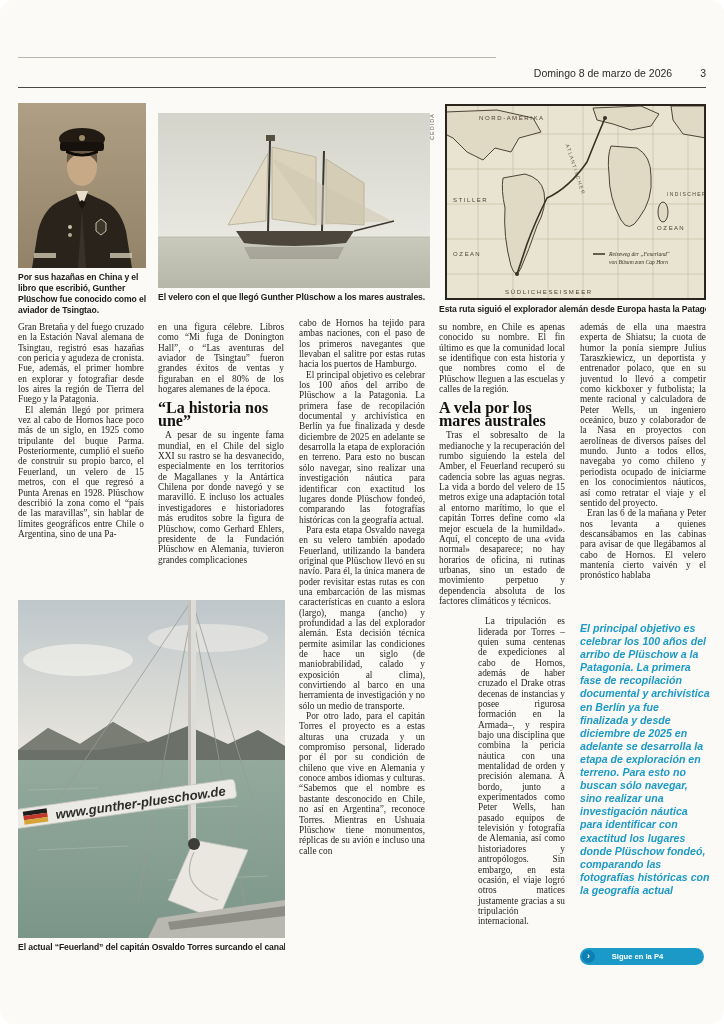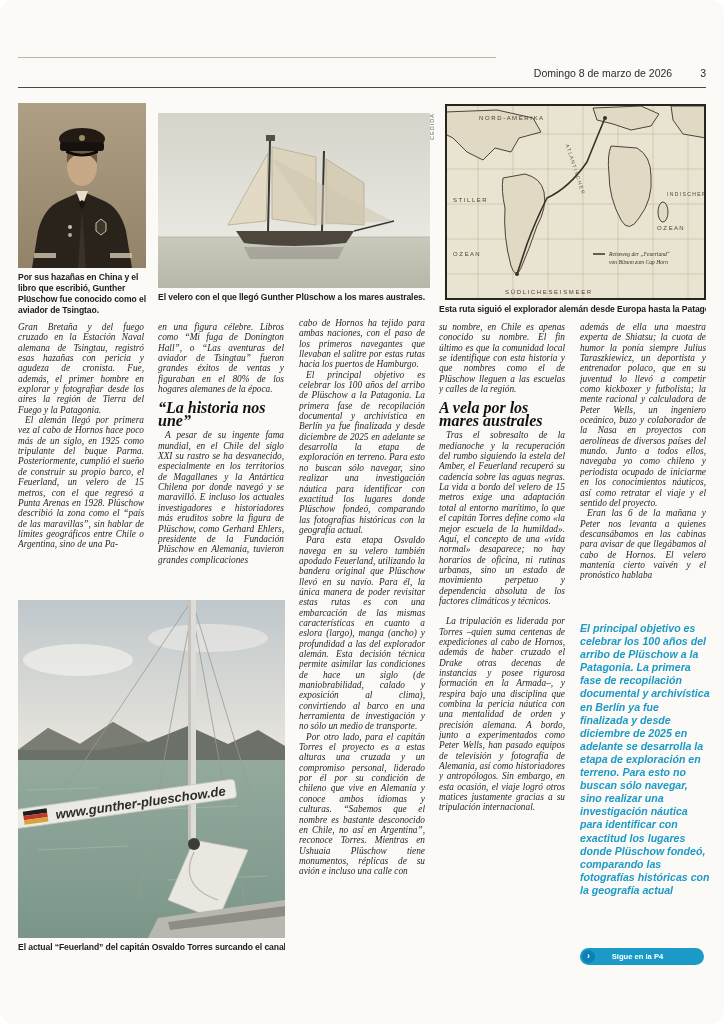--- a/index.html
+++ b/index.html
@@ -38,25 +38,24 @@
     writing-mode:vertical-rl; transform:rotate(180deg);
     font-family:"Liberation Sans", sans-serif; font-size:5.5px;
     letter-spacing:1px; color:#6a6a66;
   }
 
   
   .col{
     position:absolute; width:126px; overflow:hidden;
     font-size:9.3px; line-height:10.35px; color:#262626;
     text-align:justify;
-    font-style:italic;
   }
   .col p{margin:0; text-indent:7px;}
   .col p.flush{text-indent:0;}
-  .col p.gap{margin-top:10px;}
+  .col p.gap{margin-top:10px;margin-left:39px;}
   .col .subhead{
     font-weight:bold; font-size:16px; line-height:12.5px; color:#121212;
     margin:8px 0 3px 0; text-align:left;
   }
   .col-1{left:18px;  top:322px; height:262px;}
   .col-2{left:158px; top:322px; height:266px;}
   .col-3{left:299px; top:318px; height:626px;}
   .col-4{left:439px; top:322px; height:630px;}
   .col-5{left:580px; top:322px; height:288px;}
 

